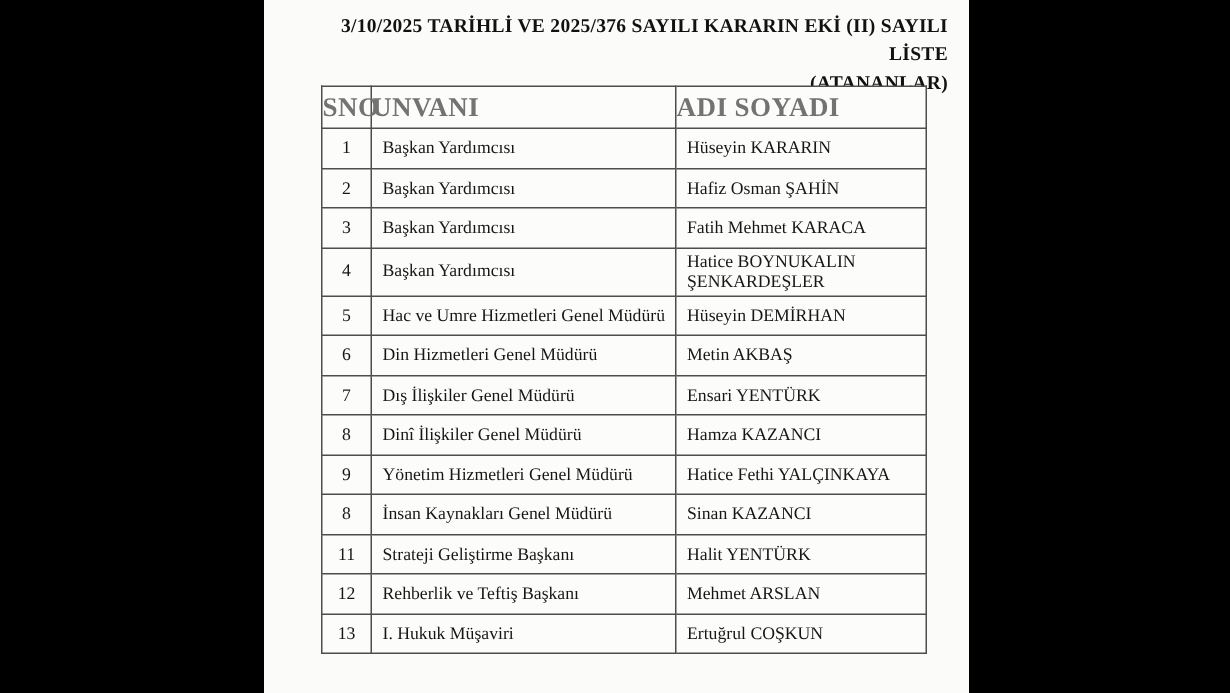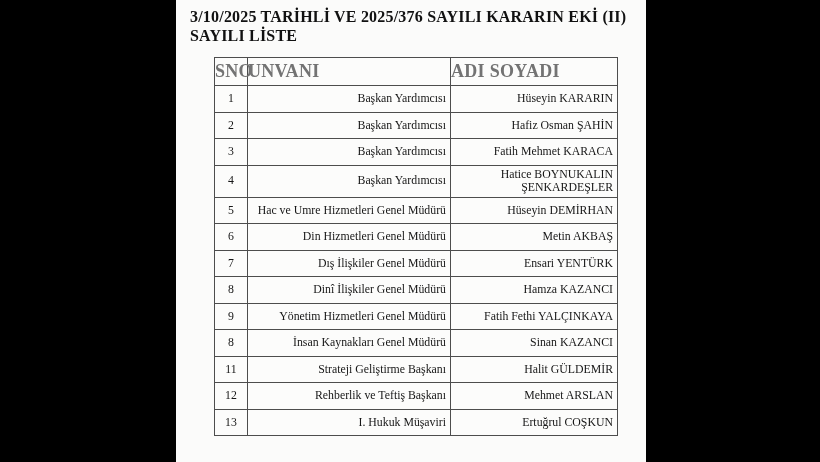--- a/index.html
+++ b/index.html
@@ -23,23 +23,23 @@
   .paper {
     position: absolute;
     left: 176px; top: 0;
     width: 470px; height: 462px;
     background: #fbfbfa;
     color: #1c1c1c;
   }
   .doc-title {
     margin-top: 7px;
     padding: 0 14px;
-    text-align: left;
+    text-align: right;
     font-weight: bold;
-    font-size: 16px;
+    font-size: 13px;
     line-height: 19px;
     letter-spacing: 0.2px;
     color: #111;
   }
   .doc-title .line { display: block; }
   table.list {
     position: absolute;
     left: 38px; top: 57px;
     border-collapse: collapse;
     table-layout: fixed;
@@ -58,32 +58,33 @@
     height: 28px;
     font-size: 18px;
     letter-spacing: 0.3px;
     color: #737373;
   }
   col.c-sno { width: 33px; }
   col.c-unvani { width: 203px; }
   col.c-adi { width: 167px; }
   table.list td { height: 26.5px; line-height: 13.5px; }
   td.col-sno { text-align: center; }
-  td.col-unvani, td.col-adi { text-align: right; padding: 2px 4px 2px 7px; }
+  td.col-unvani, td.col-adi { text-align: left; padding: 2px 4px 2px 7px; }
 </style>
 </head>
 <body>
 
 <div class="stage">
   <div class="letterbox left"></div>
   <div class="letterbox right"></div>
 
   <div class="paper">
     <div class="doc-title">
       <span class="line">3/10/2025 TARİHLİ VE 2025/376 SAYILI KARARIN EKİ (II) SAYILI LİSTE</span>
+      <span class="line">(ATANANLAR)</span>
     </div>
 
     <table class="list">
       <colgroup>
         <col class="c-sno">
         <col class="c-unvani">
         <col class="c-adi">
       </colgroup>
       <thead>
         <tr>
@@ -129,31 +130,31 @@
             <td class="col-adi">Ensari YENTÜRK</td>
           </tr>
           <tr>
             <td class="col-sno">8</td>
             <td class="col-unvani">Dinî İlişkiler Genel Müdürü</td>
             <td class="col-adi">Hamza KAZANCI</td>
           </tr>
           <tr>
             <td class="col-sno">9</td>
             <td class="col-unvani">Yönetim Hizmetleri Genel Müdürü</td>
-            <td class="col-adi">Fatih Fethi YALÇINKAYA</td>
+            <td class="col-adi">Hatice Fethi YALÇINKAYA</td>
           </tr>
           <tr>
             <td class="col-sno">8</td>
             <td class="col-unvani">İnsan Kaynakları Genel Müdürü</td>
             <td class="col-adi">Sinan KAZANCI</td>
           </tr>
           <tr>
             <td class="col-sno">11</td>
             <td class="col-unvani">Strateji Geliştirme Başkanı</td>
-            <td class="col-adi">Halit GÜLDEMİR</td>
+            <td class="col-adi">Halit YENTÜRK</td>
           </tr>
           <tr>
             <td class="col-sno">12</td>
             <td class="col-unvani">Rehberlik ve Teftiş Başkanı</td>
             <td class="col-adi">Mehmet ARSLAN</td>
           </tr>
           <tr>
             <td class="col-sno">13</td>
             <td class="col-unvani">I. Hukuk Müşaviri</td>
             <td class="col-adi">Ertuğrul COŞKUN</td>

